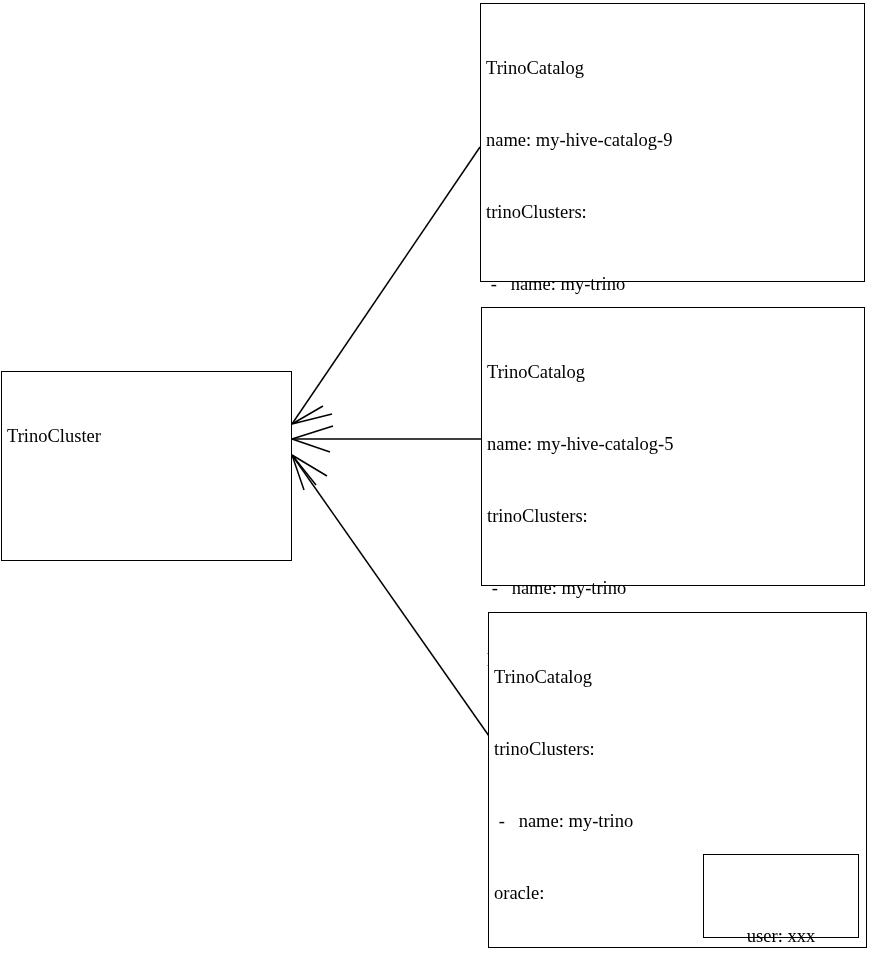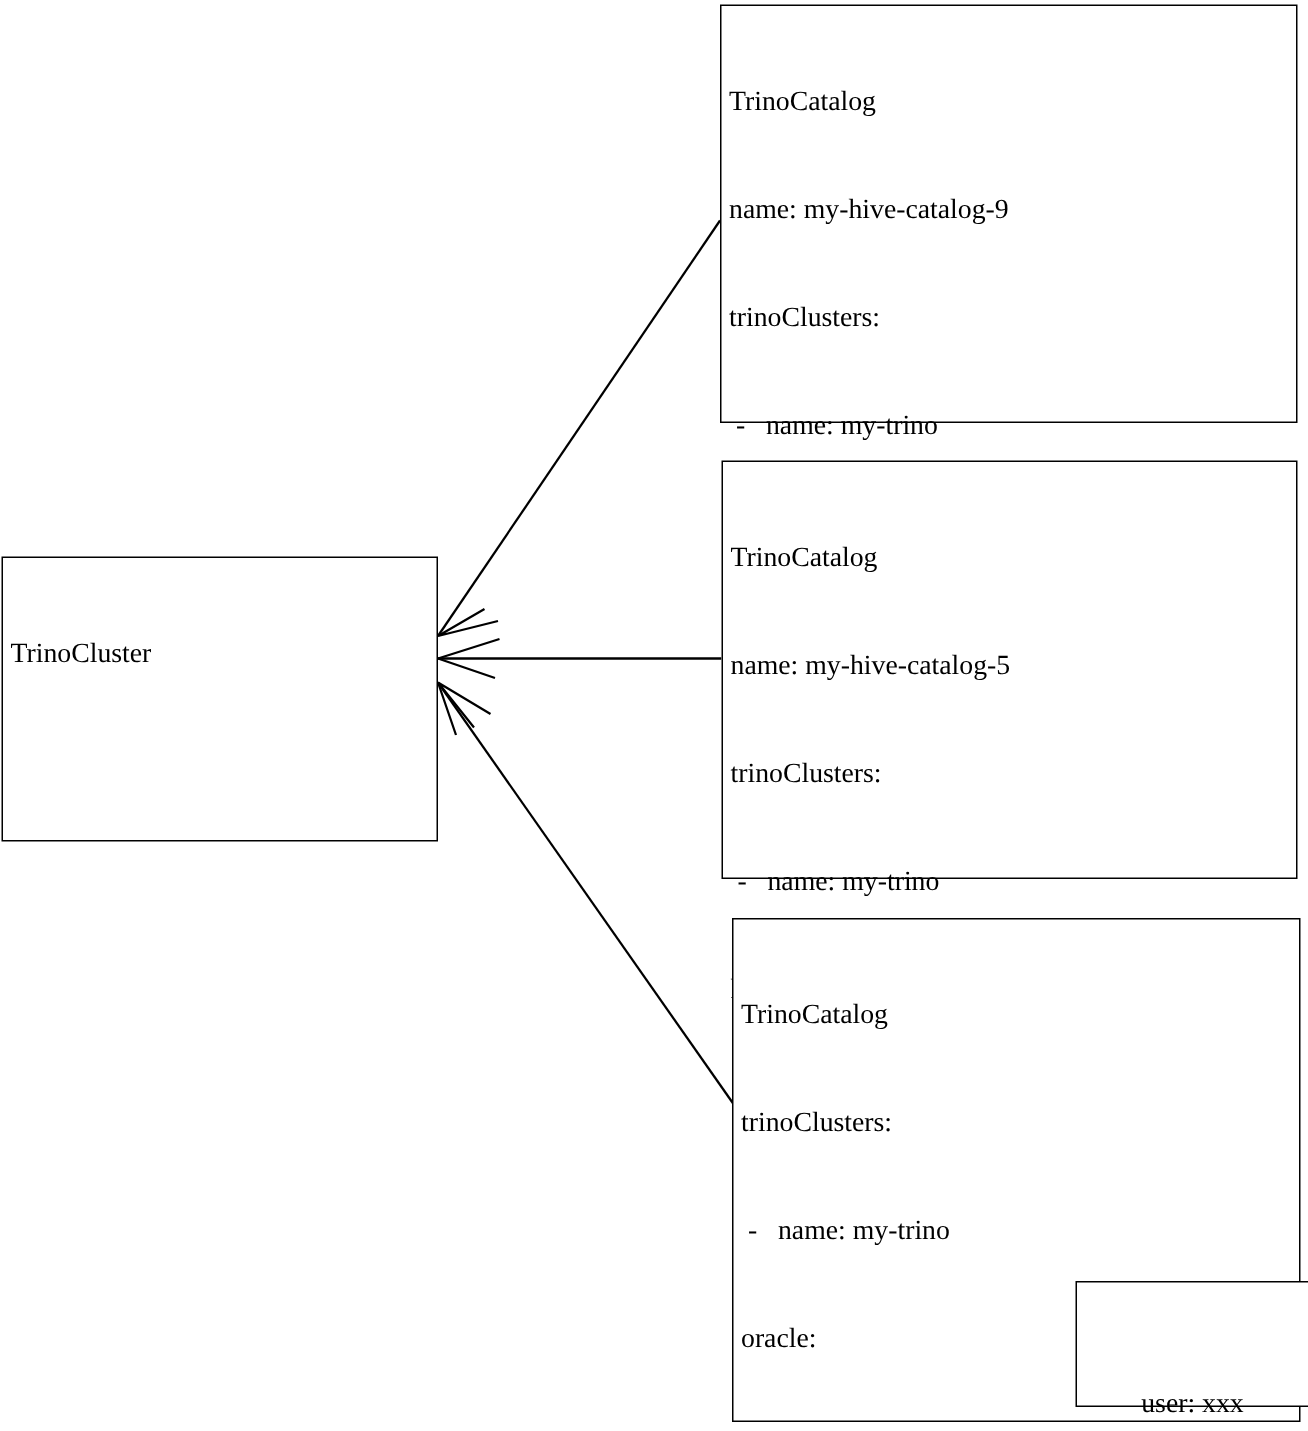--- a/index.html
+++ b/index.html
@@ -154,21 +154,21 @@
   <div class="node" id="node-catalog-3">
     <div class="node-text">
       <div class="line">TrinoCatalog</div>
       <div class="line">trinoClusters:</div>
       <div class="line"> -   name: my-trino</div>
       <div class="line">oracle:</div>
       
       
     </div>
 
-    <div class="node" id="node-secret" style="left:214px; top:241px;margin-left:14px;">
+    <div class="node" id="node-secret" style="left:214px; top:241px;">
       <div class="secret-text">
         <div class="line">user: xxx</div>
         
       </div>
     </div>
   </div>
 
 </div>
 
 </body></html>

